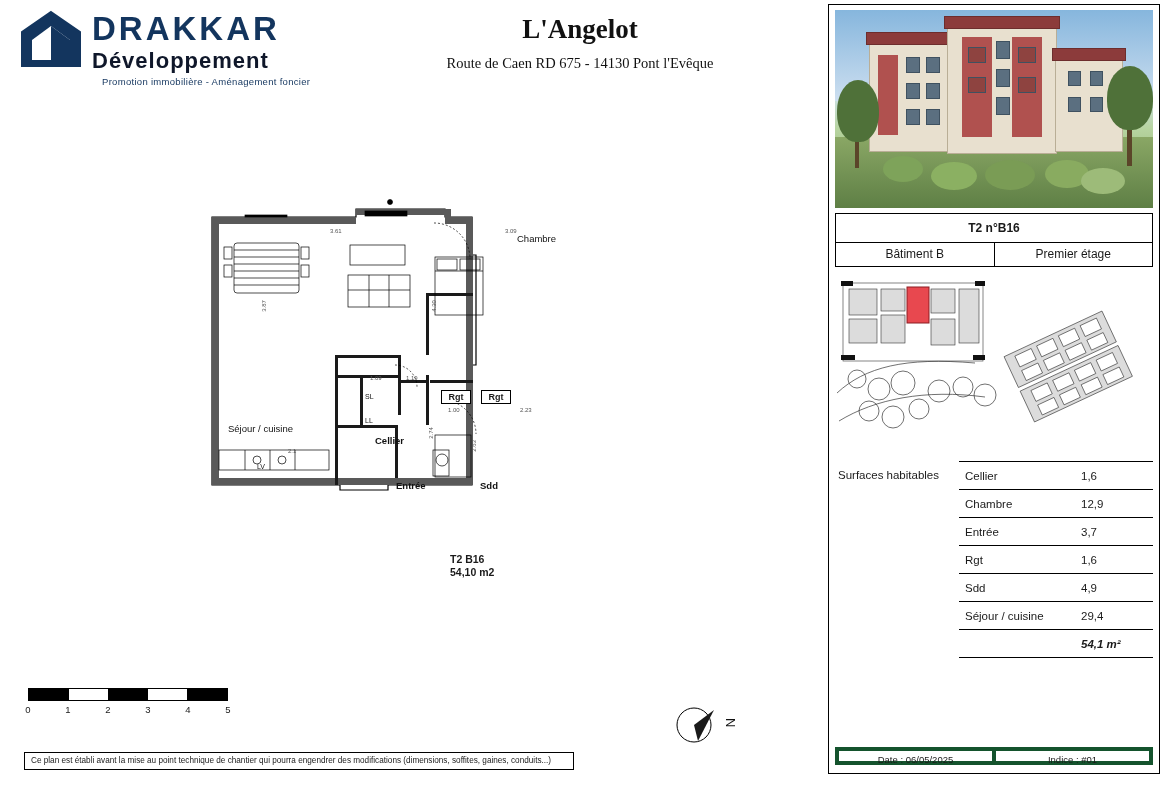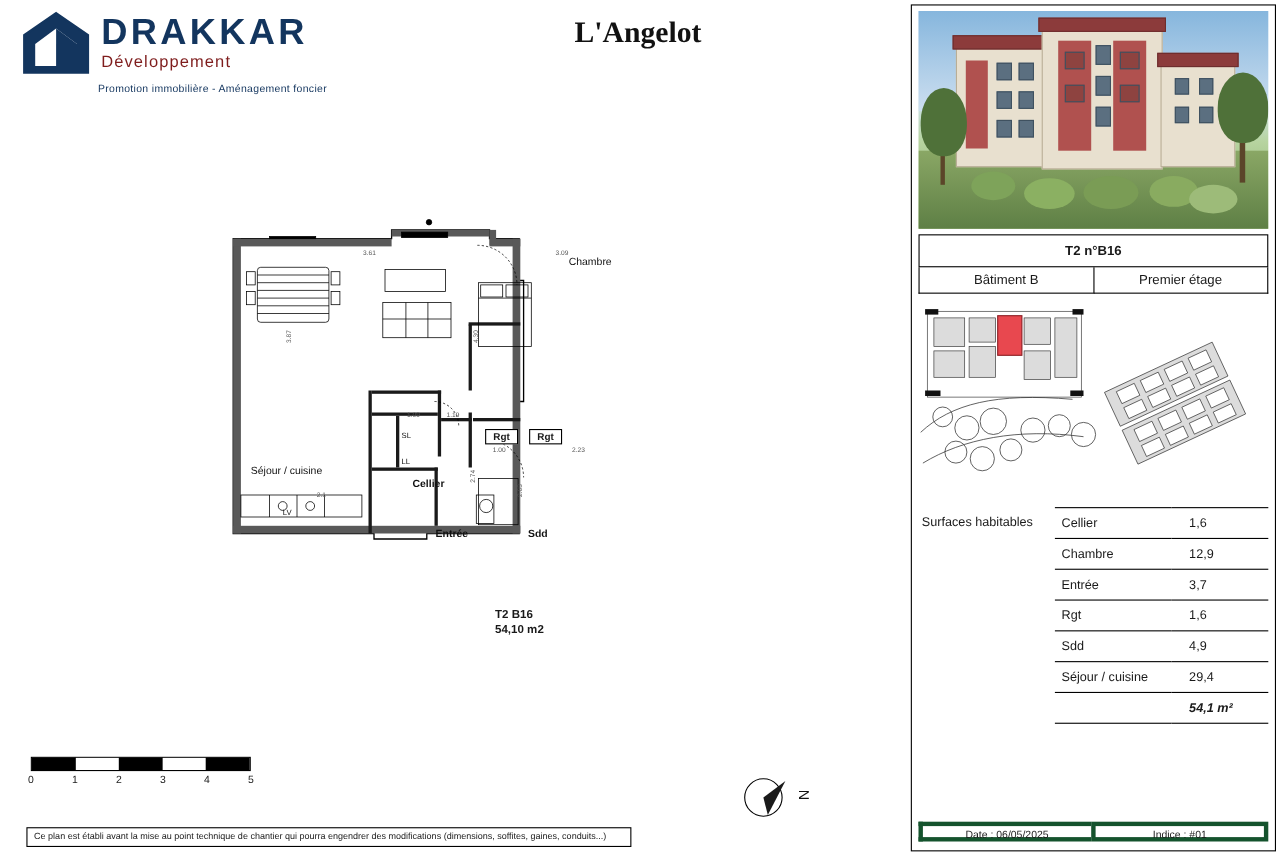--- a/index.html
+++ b/index.html
@@ -33,28 +33,28 @@
     position: absolute;
     left: 72px; top: 2px;
     font-size: 33px;
     font-weight: bold;
     letter-spacing: 3px;
     color: #13355e;
   }
   #logo-text-dev {
     position: absolute;
     left: 72px; top: 40px;
-    font-size: 15px;
-    font-weight: normal;
+    font-size: 22px;
+    font-weight: bold;
     letter-spacing: 1px;
-    color: #7f1d1d;
+    color: #0f172a;
   }
   #logo-text-sub {
     position: absolute;
-    left: 69px; top: 68px;
+    left: 82px; top: 68px;
     font-size: 9.5px;
     letter-spacing: 0.3px;
     color: #13355e;
   }
 
   
   #title-block {
     position: absolute;
     left: 380px;
     top: 14px;
@@ -230,20 +230,21 @@
     <path d="M31 16 L50 30 L50 50 L31 50 Z" fill="#13355e"></path>
     <rect x="12" y="50" width="38" height="6" fill="#13355e"></rect>
   </svg>
   <div id="logo-text-drakkar">DRAKKAR</div>
   <div id="logo-text-dev">Développement</div>
   <div id="logo-text-sub">Promotion immobilière - Aménagement foncier</div>
 </div>
 
 <div id="title-block">
   <div id="doc-title">L'Angelot</div>
+  <div id="doc-subtitle">Route de Caen RD 675 - 14130 Pont l'Evêque</div>
 </div>
 
 <div id="plan-block">
   <svg width="430" height="320" viewBox="0 0 430 320">
 
     <g stroke="#000" fill="none">
 
       <path d="M22,22 L166,22 L166,14 L255,14 L255,22 L282,22 L282,60 L286,60 L286,170
                L282,170 L282,290 L198,290 L198,295 L150,295 L150,290 L22,290 Z" stroke-width="1.2" fill="none"></path>
     </g>

